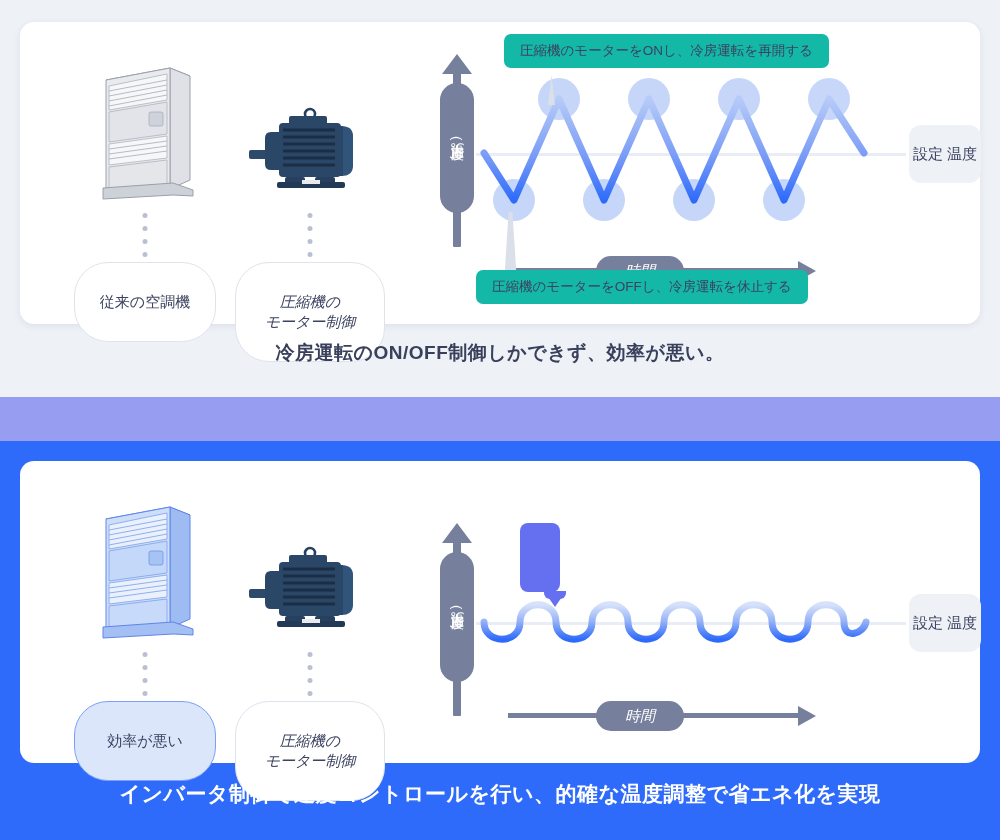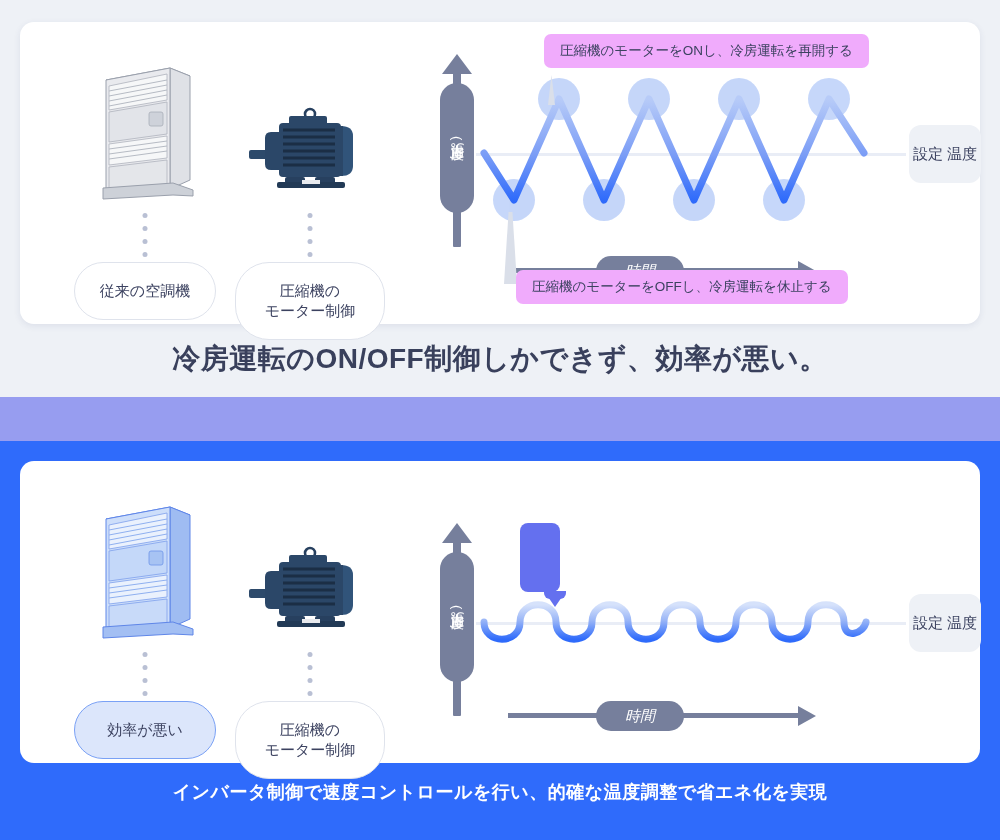--- a/index.html
+++ b/index.html
@@ -41,24 +41,24 @@
 
   
   .caption {
     position: absolute; left: 0; width: 1000px;
     text-align: center;
     font-weight: bold;
     letter-spacing: 0.5px;
     white-space: nowrap;
   }
   .caption-top {
-    top: 340px; font-size: 28px; color: #39405c;
+    top: 340px; font-size: 19px; color: #39405c;
   }
   .caption-bottom {
-    top: 780px; font-size: 18px; color: #ffffff;
+    top: 780px; font-size: 21px; color: #ffffff;
   }
 
   
   .device-col { position: absolute; }
   .ac-col { left: 50px; top: 28px; width: 150px; }
   .motor-col { left: 215px; top: 28px; width: 150px; }
 
   .illus { position: relative; height: 160px; }
 
   
@@ -77,32 +77,32 @@
   .dots i {
     display: block; width: 5px; height: 5px; border-radius: 50%;
     background: #b9c0d4; margin-bottom: 8px;
   }
 
   
   .pill-label {
     position: absolute; left: 50%; transform: translateX(-50%);
     top: 212px;
     min-width: 142px;
-    padding: 18px 14px;
+    padding: 29px 14px;
     border: 1.6px solid #dfe3ec;
     border-radius: 34px;
     background: #ffffff;
     text-align: center;
     font-size: 15px;
     line-height: 1.32;
     color: #3c4károly;
     color: #3c4260;
     white-space: pre-line;
   }
-  .pill-label.wide { min-width: 150px; }
+  .pill-label.wide { min-width: 150px; font-style: italic; }
   .pill-label.highlight {
     background: #dce6fb;
     border-color: #7aa1f5;
   }
 
   
   .chart { position: absolute; left: 400px; top: 0; width: 560px; height: 302px; }
 
   
   .yaxis { position: absolute; left: 20px; top: 35px; width: 34px; height: 190px; }
@@ -154,28 +154,27 @@
     position: absolute; left: 88px; top: 0px;
     width: 88px; height: 30px;
     background: #767f9c; border-radius: 15px;
     color: #fff; font-size: 15px;
     display: flex; align-items: center; justify-content: center; font-style: italic;
   }
 
   
   .tip-grey {
     position: absolute;
-    background: #f0abfc;
+    background: #14b8a6;
     border-radius: 7px;
     padding: 7px 16px;
     font-size: 13.5px;
     color: #3c4260;
     white-space: nowrap;
     line-height: 1.45;
-    margin-left: 40px;
   }
   
   .needle {
     position: absolute; background: #dadfe9;
   }
 
   
   .tip-purple {
     position: absolute;
     background: #6470ef;

